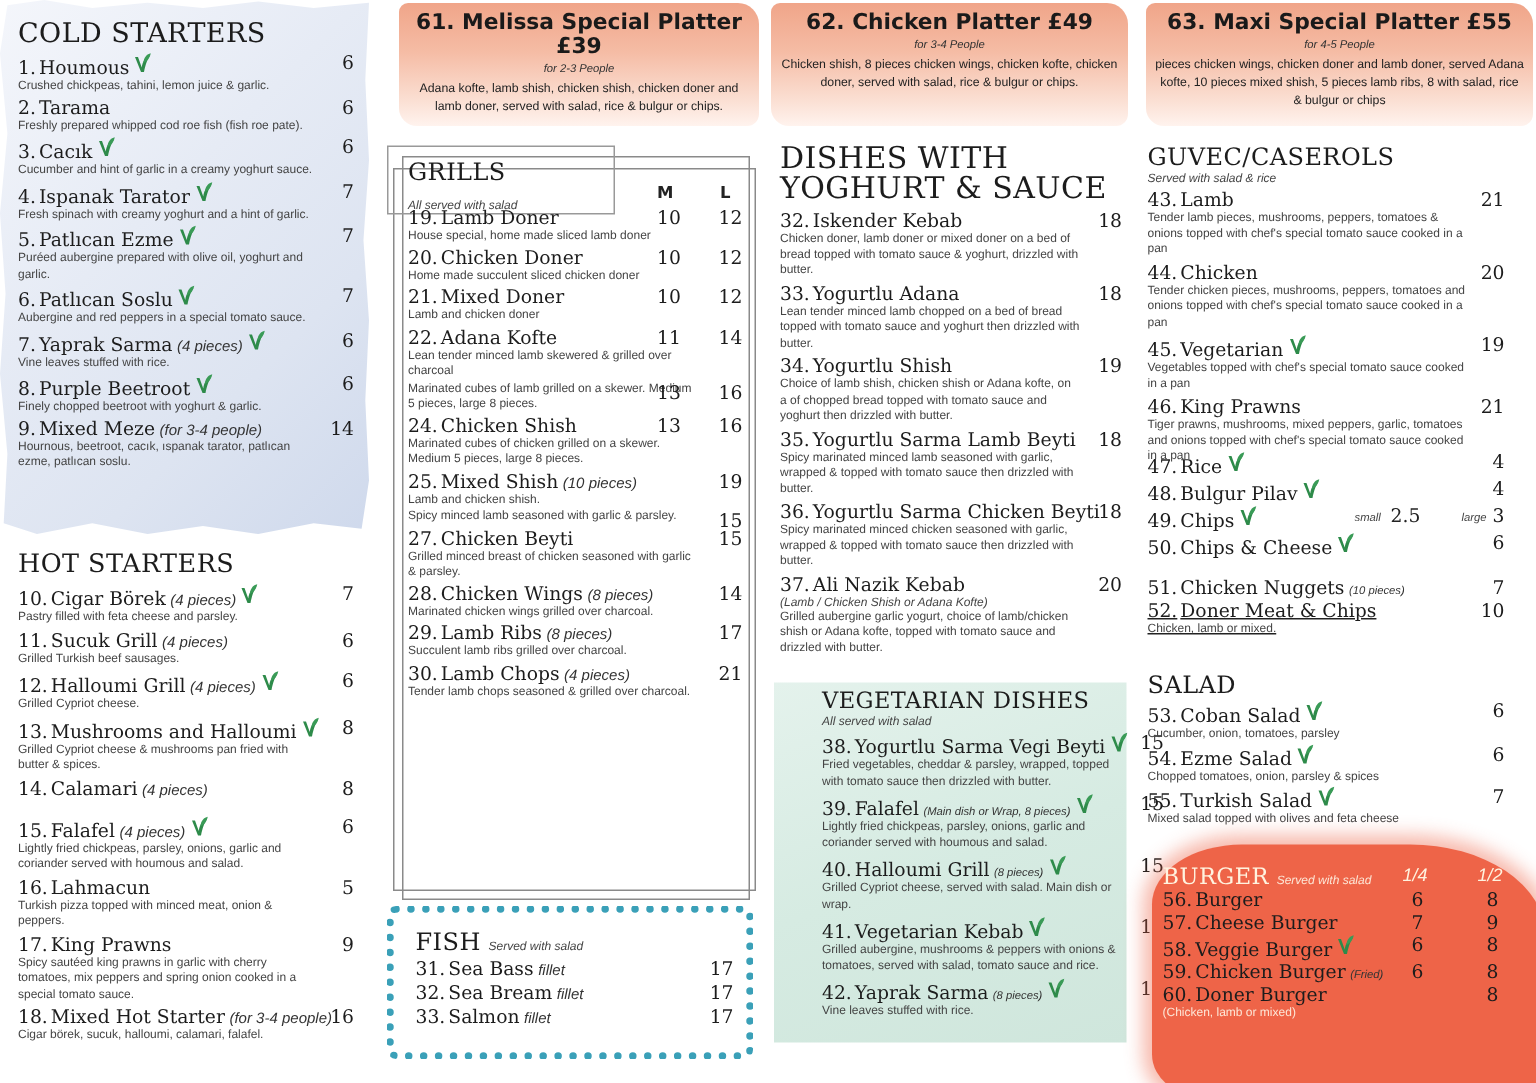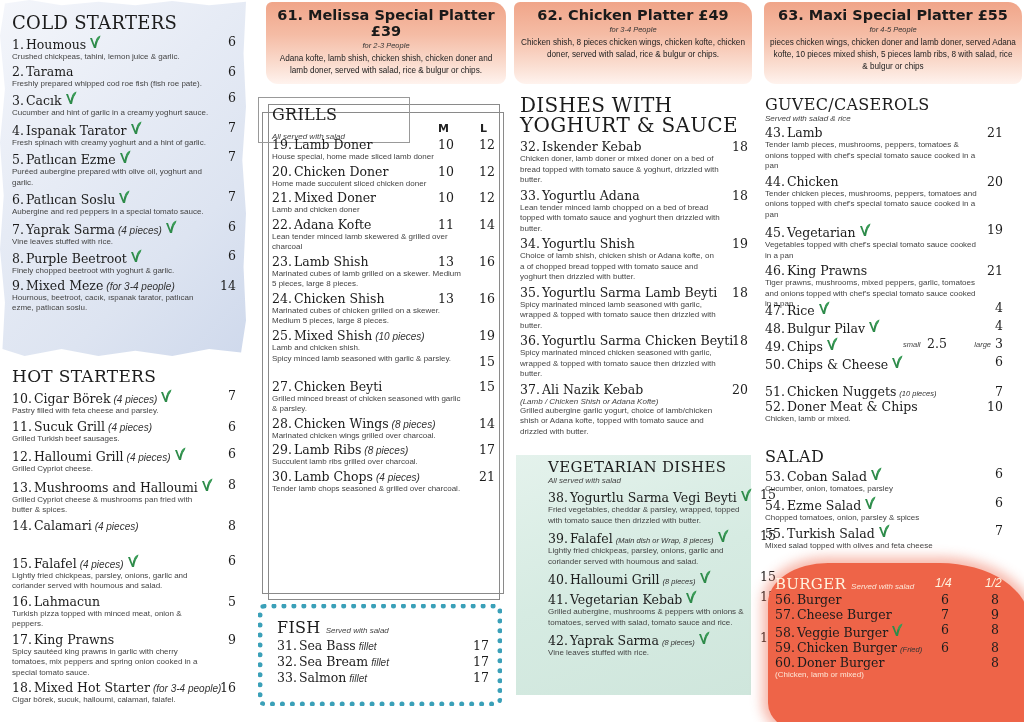--- a/index.html
+++ b/index.html
@@ -215,21 +215,21 @@
         <span class="item-price">8</span>
         <div class="item-desc" style="width: 200px;">Grilled Cypriot cheese &amp; mushrooms pan fried with butter &amp; spices.</div>
       </div>
       <div class="item" style="margin-top: 2px;">
         <div class="item-row">
           <span class="item-name"><span class="num">14.</span><span>Calamari</span></span>
           <span class="item-note">(4 pieces)</span>
         </div>
         <span class="item-price">8</span>
       </div>
-      <div class="item" style="margin-top: 20px;">
+      <div class="item" style="margin-top: 10px;">
         <div class="item-row">
           <span class="item-name"><span class="num">15.</span><span>Falafel</span></span>
           <span class="item-note">(4 pieces)</span>
           <span class="veg"><svg viewBox="0 0 12 14" width="12" height="14">
               <path d="M1 3 L5 13 L7 13 C8 8 9 5 11 2 C8 3 6 6 5.5 10 L3 3 Z" fill="#2e8b4a"></path>
               <path d="M6.5 7 C7 3 9 1 11.5 0.5 C11 3 9.5 6 6.5 7 Z" fill="#3a9b57"></path>
             </svg></span>
         </div>
         <span class="item-price">6</span>
         <div class="item-desc" style="width: 200px;">Lightly fried chickpeas, parsley, onions, garlic and coriander served with houmous and salad.</div>
@@ -313,23 +313,20 @@
       </div>
       <div class="item" style="margin-top: 1px;">
         <div class="item-row">
           <span class="item-name"><span class="num">22.</span><span>Adana Kofte</span></span>
         </div>
         <span class="item-price" style="right: auto; left: 166px;">11</span>
         <span class="item-price" style="right: auto; left: 207px;">14</span>
         <div class="item-desc" style="width: 195px;">Lean tender minced lamb skewered &amp; grilled over charcoal</div>
       </div>
       <div class="item" style="margin-top: 1px;">
-        <div class="item-row">
-          <span class="item-name"><span class="num">23.</span><span>Lamb Shish</span></span>
-        </div>
         <span class="item-price" style="right: auto; left: 166px;">13</span>
         <span class="item-price" style="right: auto; left: 207px;">16</span>
         <div class="item-desc" style="width: 195px;">Marinated cubes of lamb grilled on a skewer. Medium 5 pieces, large 8 pieces.</div>
       </div>
       <div class="item" style="margin-top: 1px;">
         <div class="item-row">
           <span class="item-name"><span class="num">24.</span><span>Chicken Shish</span></span>
         </div>
         <span class="item-price" style="right: auto; left: 166px;">13</span>
         <span class="item-price" style="right: auto; left: 207px;">16</span>
@@ -340,21 +337,21 @@
           <span class="item-name"><span class="num">25.</span><span>Mixed Shish</span></span>
           <span class="item-note">(10 pieces)</span>
         </div>
         <span class="item-price" style="right: auto; left: 207px;">19</span>
         <div class="item-desc" style="width: 195px;">Lamb and chicken shish.</div>
       </div>
       <div class="item" style="margin-top: 1px;">
         <span class="item-price" style="right: auto; left: 207px;">15</span>
         <div class="item-desc" style="width: 195px;">Spicy minced lamb seasoned with garlic &amp; parsley.</div>
       </div>
-      <div class="item" style="margin-top: 14px;">
+      <div class="item" style="margin-top: 1px;">
         <div class="item-row">
           <span class="item-name"><span class="num">27.</span><span>Chicken Beyti</span></span>
         </div>
         <span class="item-price" style="right: auto; left: 207px;">15</span>
         <div class="item-desc" style="width: 195px;">Grilled minced breast of chicken seasoned with garlic &amp; parsley.</div>
       </div>
       <div class="item" style="margin-top: 1px;">
         <div class="item-row">
           <span class="item-name"><span class="num">28.</span><span>Chicken Wings</span></span>
           <span class="item-note">(8 pieces)</span>
@@ -492,20 +489,21 @@
       <div class="item" style="margin-top: 2px;">
         <div class="item-row">
           <span class="item-name"><span class="num">40.</span><span>Halloumi Grill</span></span>
           <span class="item-note small">(8 pieces)</span>
           <span class="veg"><svg viewBox="0 0 12 14" width="12" height="14">
               <path d="M1 3 L5 13 L7 13 C8 8 9 5 11 2 C8 3 6 6 5.5 10 L3 3 Z" fill="#2e8b4a"></path>
               <path d="M6.5 7 C7 3 9 1 11.5 0.5 C11 3 9.5 6 6.5 7 Z" fill="#3a9b57"></path>
             </svg></span>
         </div>
         <span class="item-price">15</span>
+        <div class="item-desc" style="width: 200px;">Grilled Cypriot cheese, served with salad. Main dish or wrap.</div>
       </div>
       <div class="item" style="margin-top: 2px;">
         <div class="item-row">
           <span class="item-name"><span class="num">41.</span><span>Vegetarian Kebab</span></span>
           <span class="veg"><svg viewBox="0 0 12 14" width="12" height="14">
               <path d="M1 3 L5 13 L7 13 C8 8 9 5 11 2 C8 3 6 6 5.5 10 L3 3 Z" fill="#2e8b4a"></path>
               <path d="M6.5 7 C7 3 9 1 11.5 0.5 C11 3 9.5 6 6.5 7 Z" fill="#3a9b57"></path>
             </svg></span>
         </div>
         <span class="item-price">15</span>
@@ -610,21 +608,21 @@
         </div>
         <span class="item-price">6</span>
       </div>
       <div class="item" style="margin-top: 12px;">
         <div class="item-row">
           <span class="item-name"><span class="num">51.</span><span>Chicken Nuggets</span></span>
           <span class="item-note small">(10 pieces)</span>
         </div>
         <span class="item-price">7</span>
       </div>
-      <div class="item" style="margin-top: 0px;">
+      <div class="item" style="margin-top: 0px; text-decoration: underline;">
         <div class="item-row">
           <span class="item-name"><span class="num">52.</span><span>Doner Meat &amp; Chips</span></span>
         </div>
         <span class="item-price">10</span>
         <div class="item-desc">Chicken, lamb or mixed.</div>
       </div>
     </div>
 </div>
 
 <div class="col" style="left:765px; width:238px; top:447px;">

